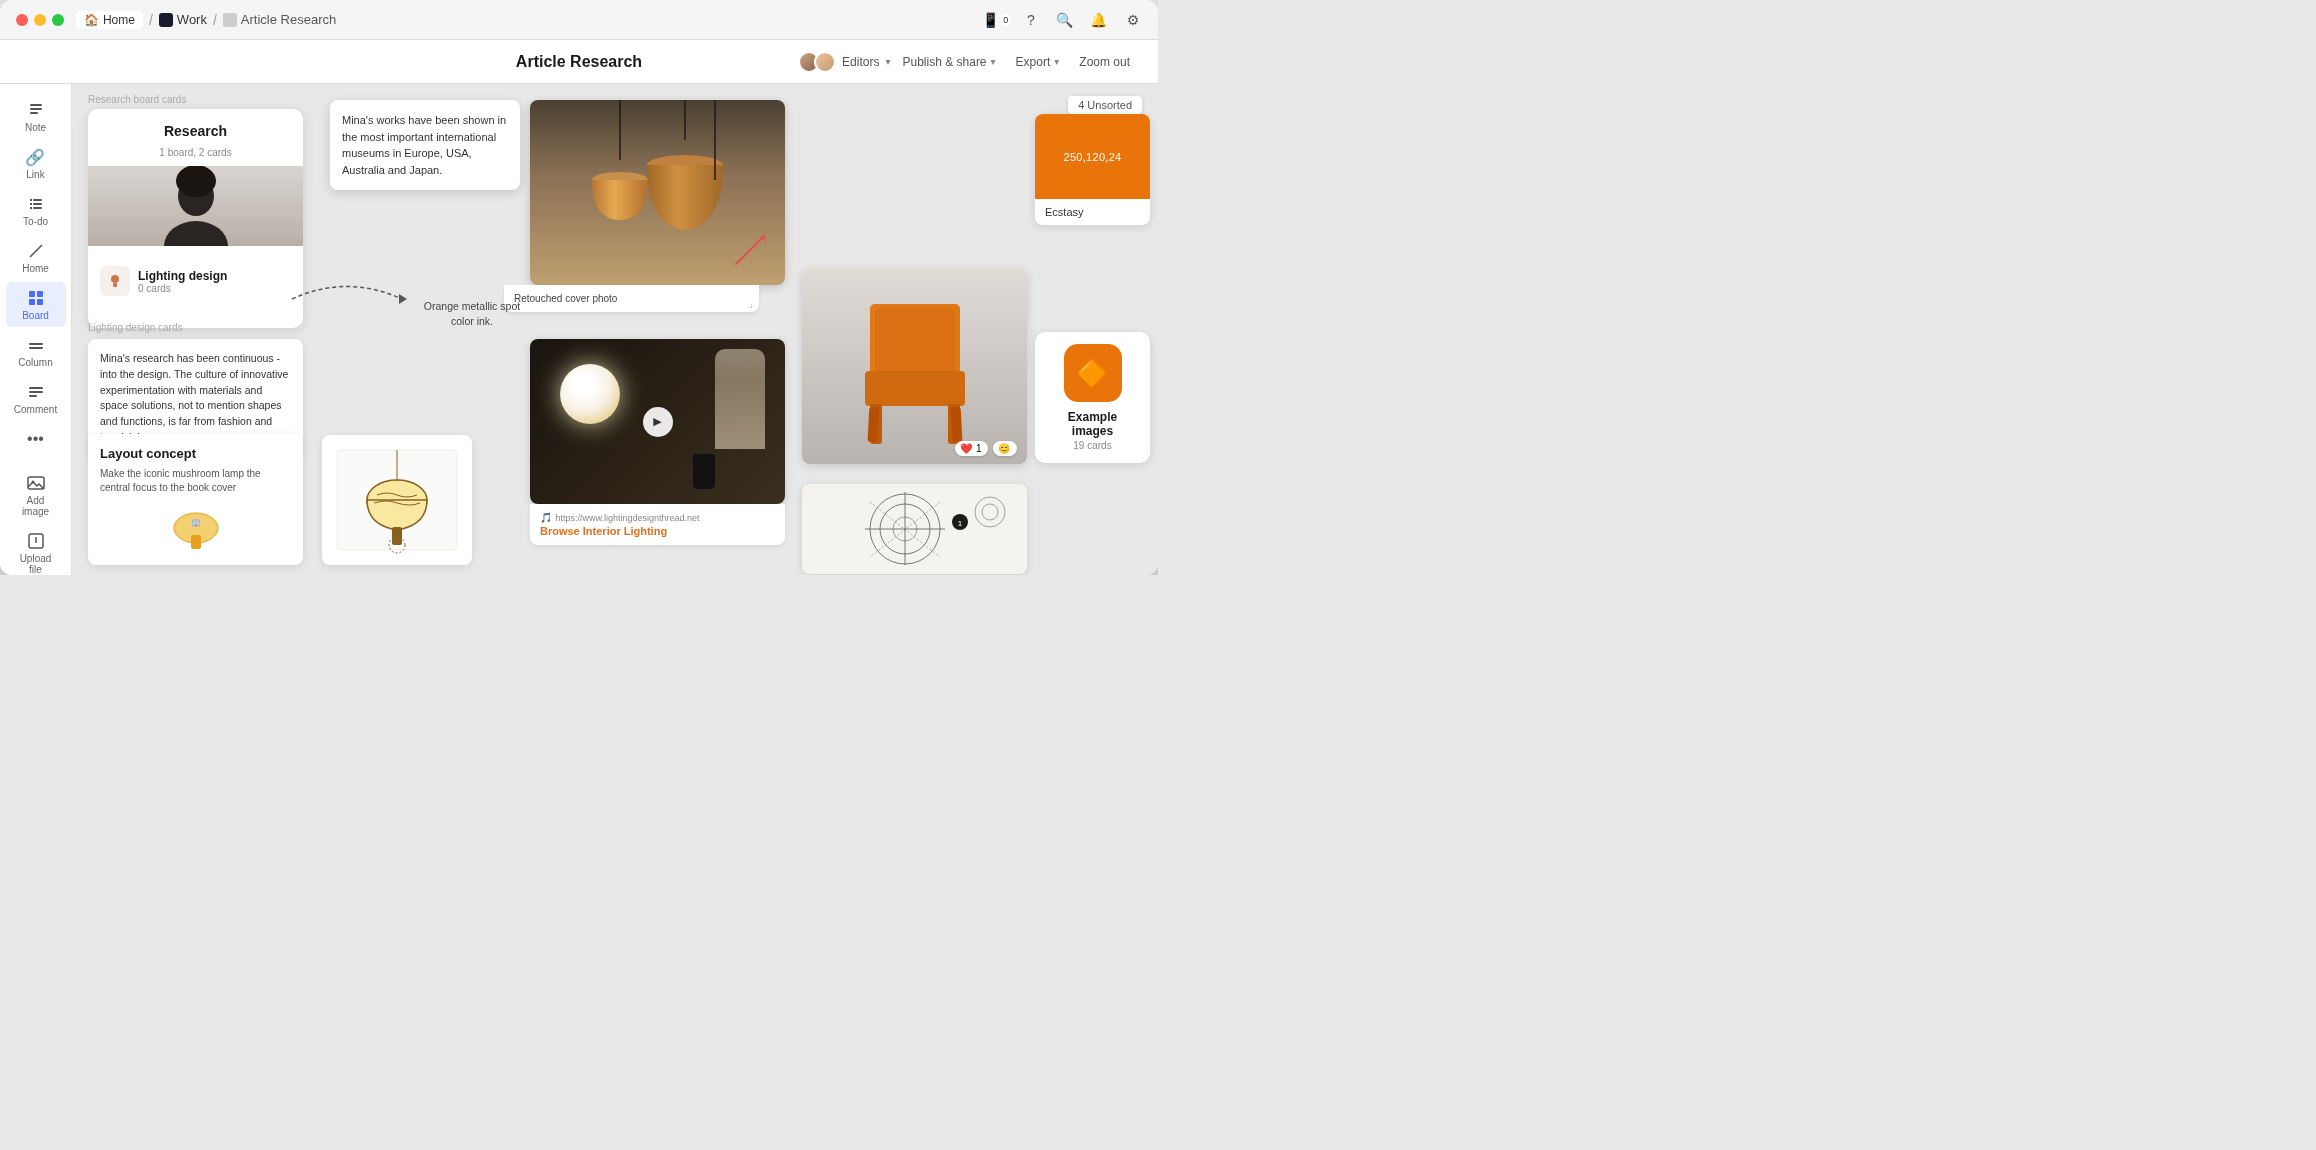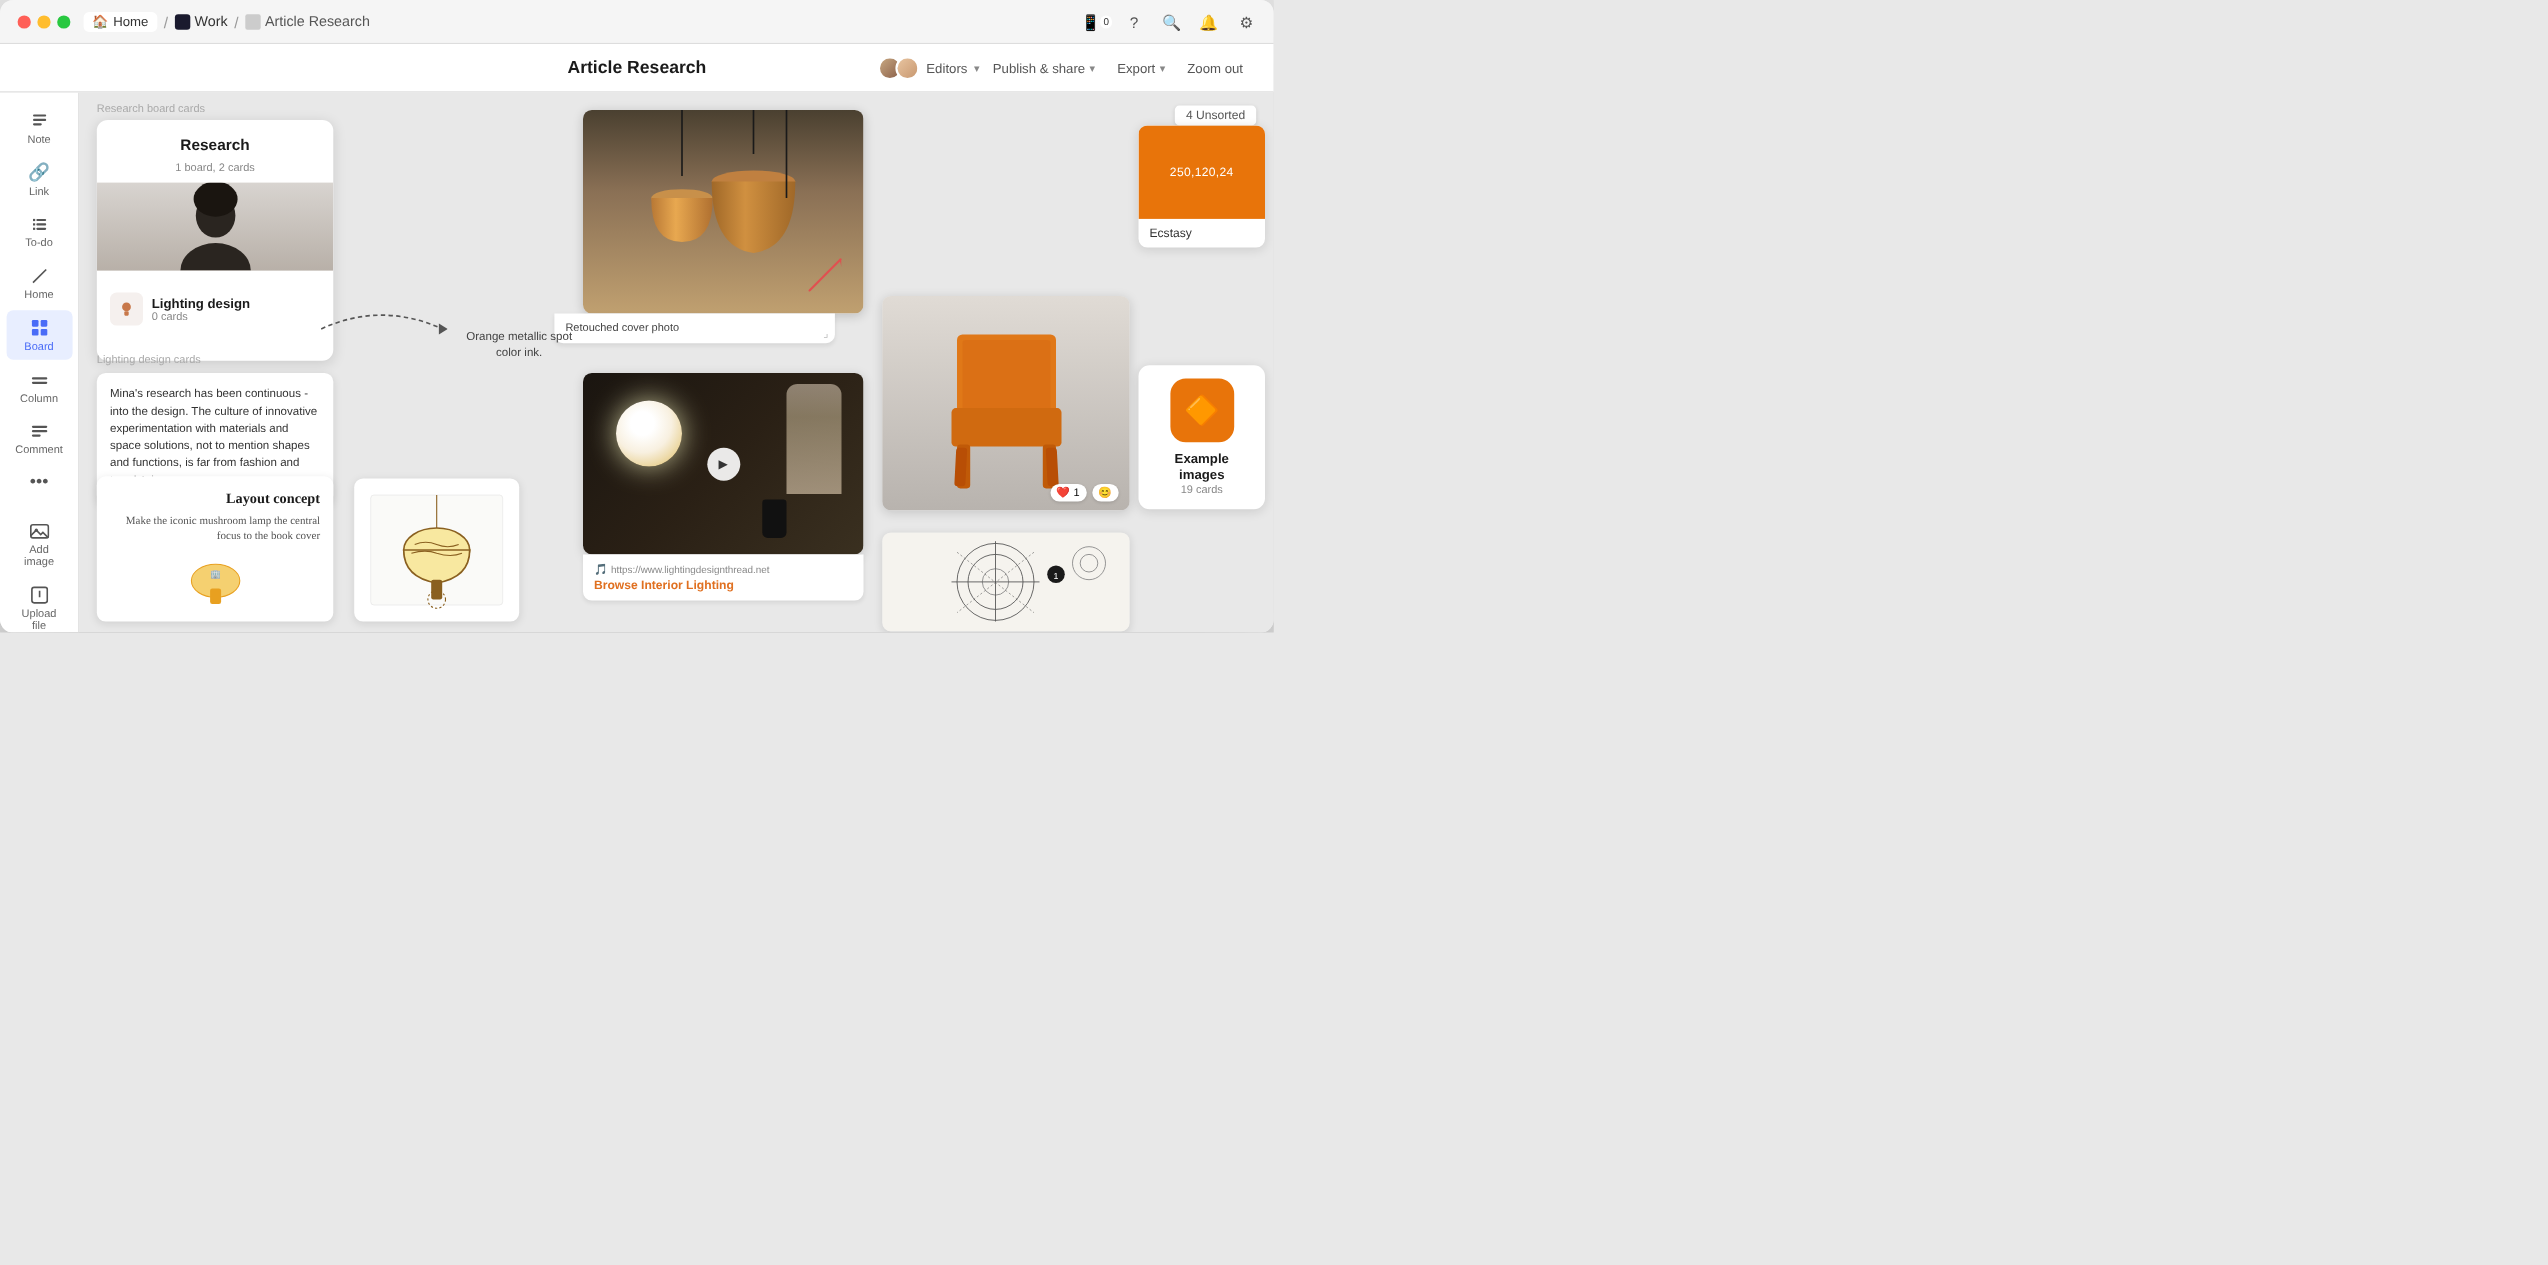--- a/index.html
+++ b/index.html
@@ -284,38 +284,41 @@
       </div>
 
       <div class="section-group-label" style="top: 238px; left: 16px; font-size: 10px; color: #aaa;">
         <span>Lighting design cards</span>
       </div>
 
       <div class="note-card" style="top: 255px;">
         <div class="note-text">Mina's research has been continuous - into the design. The culture of innovative experimentation with materials and space solutions, not to mention shapes and functions, is far from fashion and trends' rigours.</div>
       </div>
 
-      <div style="position:absolute; bottom: 10px; left: 16px; width: 215px; background: #fff; border-radius: 8px; box-shadow: 0 2px 8px rgba(0,0,0,0.1); padding: 12px; text-align: right; font-family: Liberation Serif, serif;">
+      <div style="position:absolute; bottom: 10px; left: 16px; width: 215px; background: #fff; border-radius: 8px; box-shadow: 0 2px 8px rgba(0,0,0,0.1); padding: 12px; text-align: left;">
         <div style="font-size:13px; font-weight:700; color:#1a1a1a; margin-bottom:6px;">Layout concept</div>
         <div style="font-size:10px; color:#555; line-height:1.4;">Make the iconic mushroom lamp the central focus to the book cover</div>
 
         <div style="margin-top: 8px; display:flex; justify-content:center;">
           <svg width="60" height="50" viewBox="0 0 60 50">
             <ellipse cx="30" cy="25" rx="22" ry="15" fill="#f5d070" stroke="#e8a020" stroke-width="1"></ellipse>
             <rect x="25" y="32" width="10" height="14" rx="2" fill="#e8a020"></rect>
             <text x="30" y="22" text-anchor="middle" font-size="8" fill="#c07000">🏢</text>
           </svg>
         </div>
       </div>
 
       <svg style="position:absolute; top:185px; left:215px; width:120px; height:50px; pointer-events:none;">
         <path d="M 5 30 Q 60 5 115 30" stroke="#555" stroke-width="1.5" fill="none" stroke-dasharray="4,3"></path>
         <polygon points="112,25 120,30 112,35" fill="#555"></polygon>
       </svg>
 
+      <div class="tooltip-card" style="top:16px; left:258px; width:190px;">
+        <div style="font-size:11px; color:#333; line-height:1.5;">Mina's works have been shown in the most important international museums in Europe, USA, Australia and Japan.</div>
+      </div>
 
       <div style="position:absolute; top:16px; left:458px; width:255px; height:185px; border-radius:8px; overflow:hidden; box-shadow: 0 2px 10px rgba(0,0,0,0.18);">
         <div style="width:100%; height:100%; background: linear-gradient(180deg, #4a4030 0%, #8a7055 40%, #c0a070 100%); display:flex; align-items:center; justify-content:flex-end; flex-direction:column; padding-bottom:10px; position:relative;">
 
           <svg style="position:absolute; top:0; left:0; width:100%; height:100%;" viewBox="0 0 255 185">
 
             <line x1="90" y1="0" x2="90" y2="60" stroke="#1a1a1a" stroke-width="1.5"></line>
 
             <ellipse cx="90" cy="80" rx="28" ry="8" fill="#c8904a"></ellipse>
             <path d="M 62 80 Q 62 120 90 120 Q 118 120 118 80 Z" fill="url(#lamp1grad)"></path>

